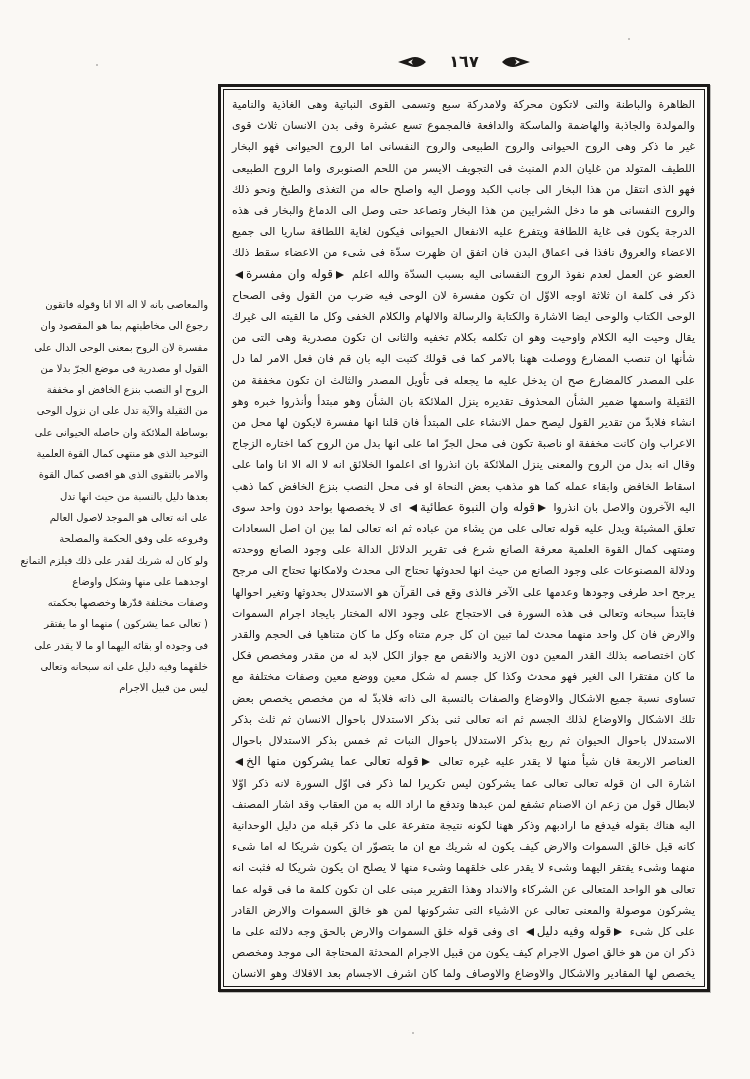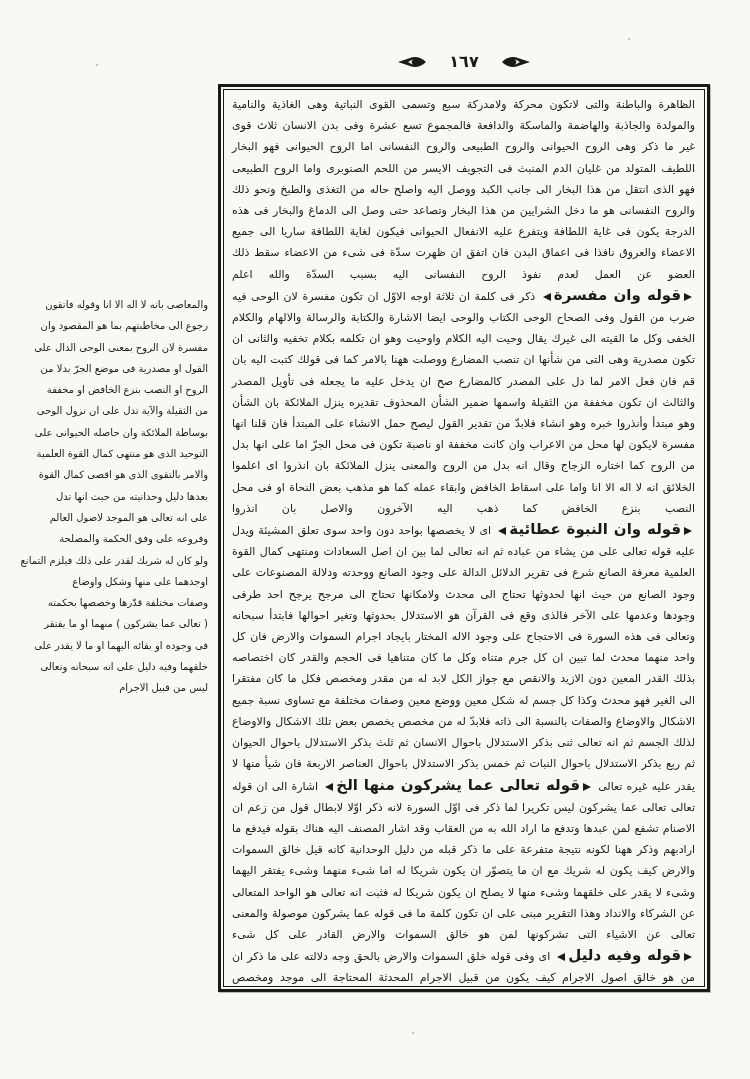--- a/index.html
+++ b/index.html
@@ -50,22 +50,22 @@
   .main-text{
     direction:rtl;
     text-align:justify;
     font-size:11px;
     line-height:21.2px;
     word-spacing:0.5px;
   }
   .run{ }
   .lemma-wrap{white-space:nowrap;}
   .lemma{
-    font-weight:bold;
-    font-size:15px;
+    font-weight:normal;
+    font-size:12px;
   }
   .orn{
     display:inline-block;
     vertical-align:middle;
     width:0;height:0;
     margin:0 3px;
     position:relative;
   }
   .orn-open{
     border-top:4px solid transparent;
@@ -114,21 +114,21 @@
 <aside class="margin-notes">
     <div class="margin-line">والمعاصى بانه لا اله الا انا وقوله فاتقون</div>
     <div class="margin-line">رجوع الى مخاطبتهم بما هو المقصود وان</div>
     <div class="margin-line">مفسرة لان الروح بمعنى الوحى الدال على</div>
     <div class="margin-line">القول او مصدرية فى موضع الجرّ بدلا من</div>
     <div class="margin-line">الروح او النصب بنزع الخافض او مخففة</div>
     <div class="margin-line">من الثقيلة والآية تدل على ان نزول الوحى</div>
     <div class="margin-line">بوساطة الملائكة وان حاصله الحيوانى على</div>
     <div class="margin-line">التوحيد الذى هو منتهى كمال القوة العلمية</div>
     <div class="margin-line">والامر بالتقوى الذى هو اقصى كمال القوة</div>
-    <div class="margin-line">بعدها دليل وحدانيته من حيث انها تدل</div>
+    <div class="margin-line">بعدها دليل بالنسبة من حيث انها تدل</div>
     <div class="margin-line">على انه تعالى هو الموجد لاصول العالم</div>
     <div class="margin-line">وفروعه على وفق الحكمة والمصلحة</div>
     <div class="margin-line">ولو كان له شريك لقدر على ذلك فيلزم التمانع</div>
     <div class="margin-line">اوجدهما على منها وشكل واوضاع</div>
     <div class="margin-line">وصفات مختلفة قدّرها وخصصها بحكمته</div>
     <div class="margin-line">( تعالى عما يشركون ) منهما او ما يفتقر</div>
     <div class="margin-line">فى وجوده او بقائه اليهما او ما لا يقدر على</div>
     <div class="margin-line">خلقهما وفيه دليل على انه سبحانه وتعالى</div>
     <div class="margin-line">ليس من قبيل الاجرام</div>
   </aside>

